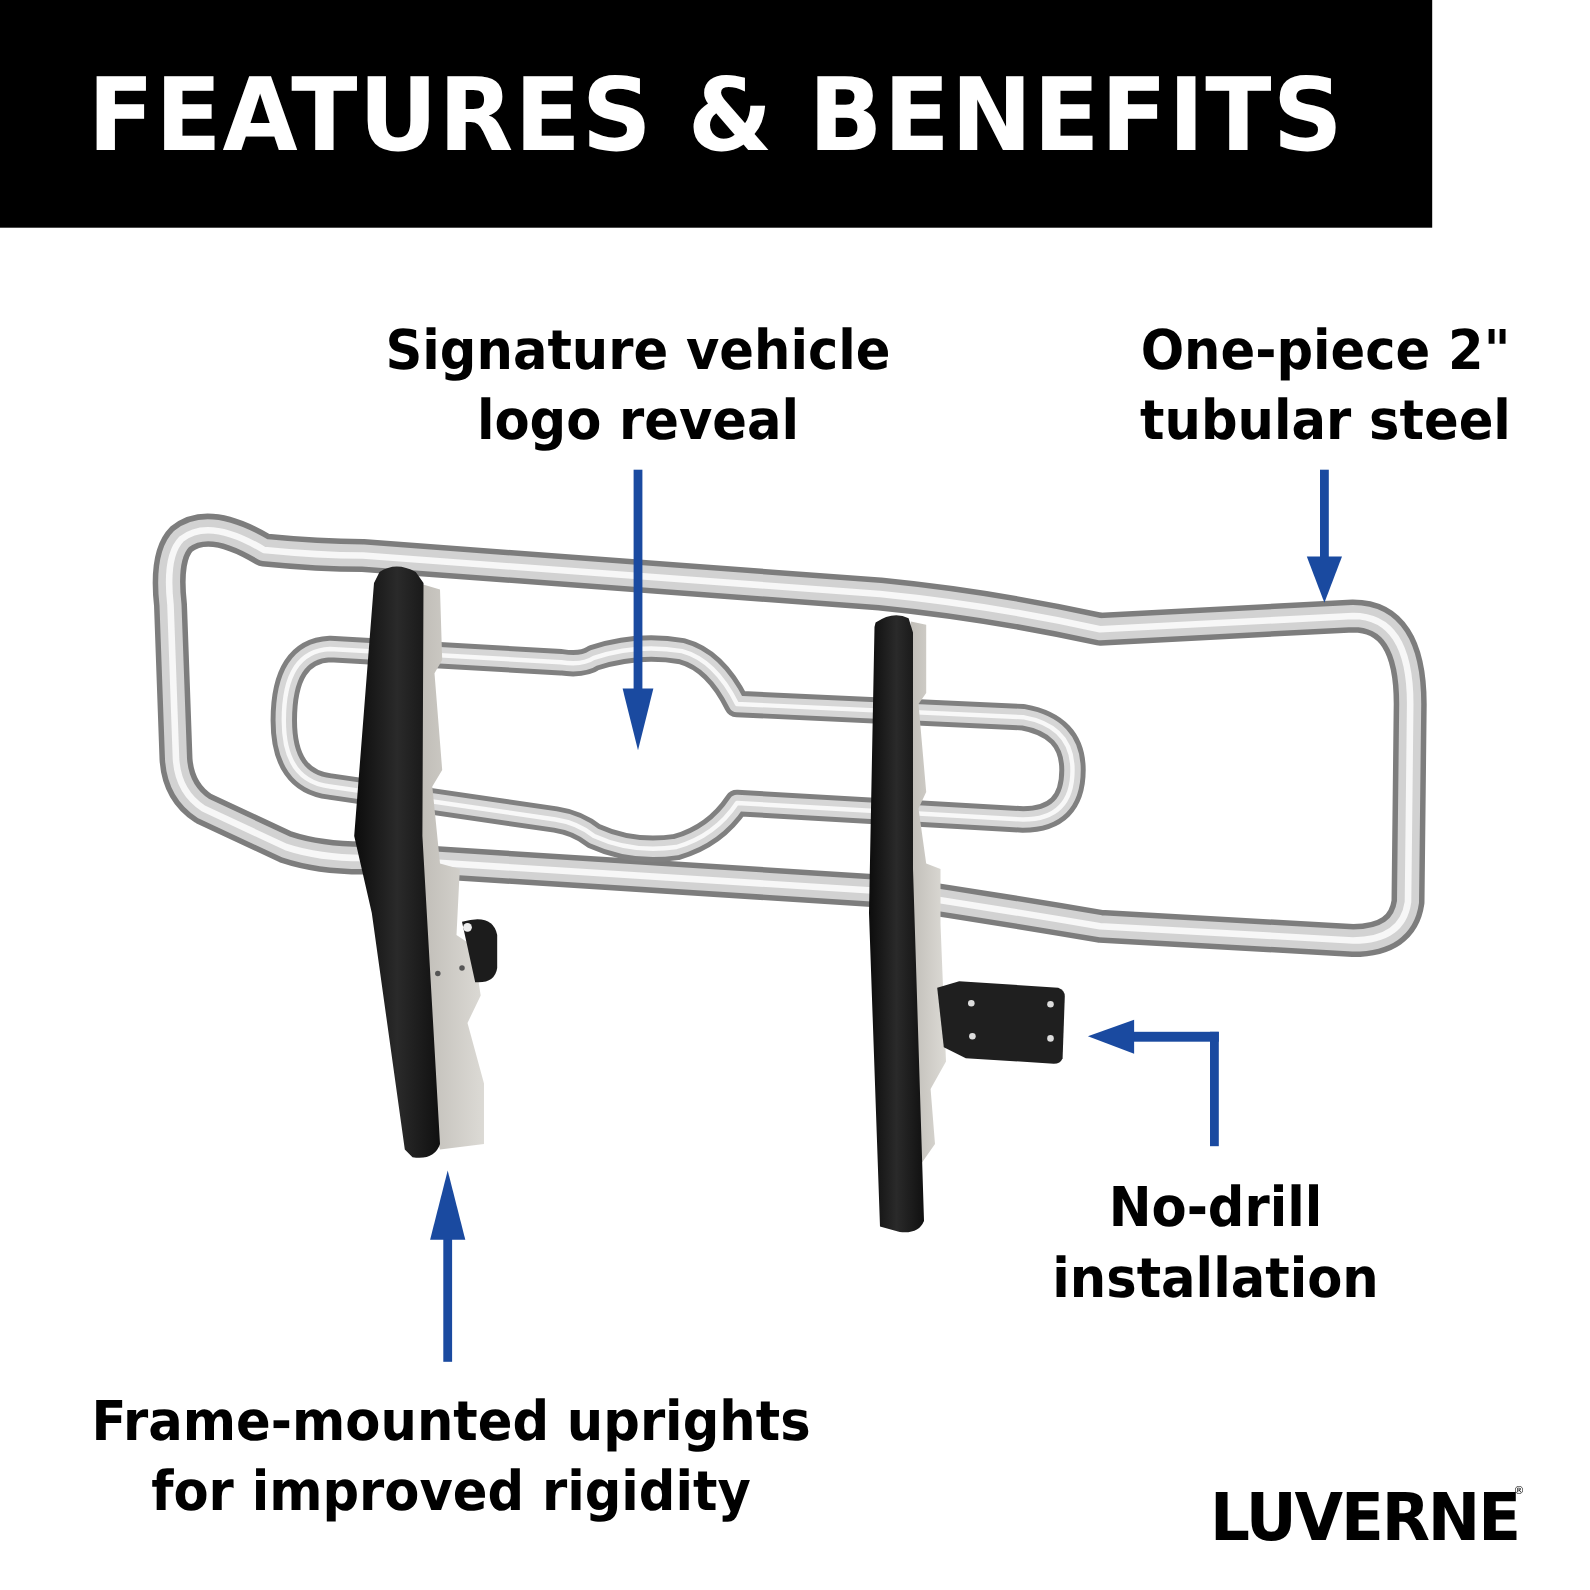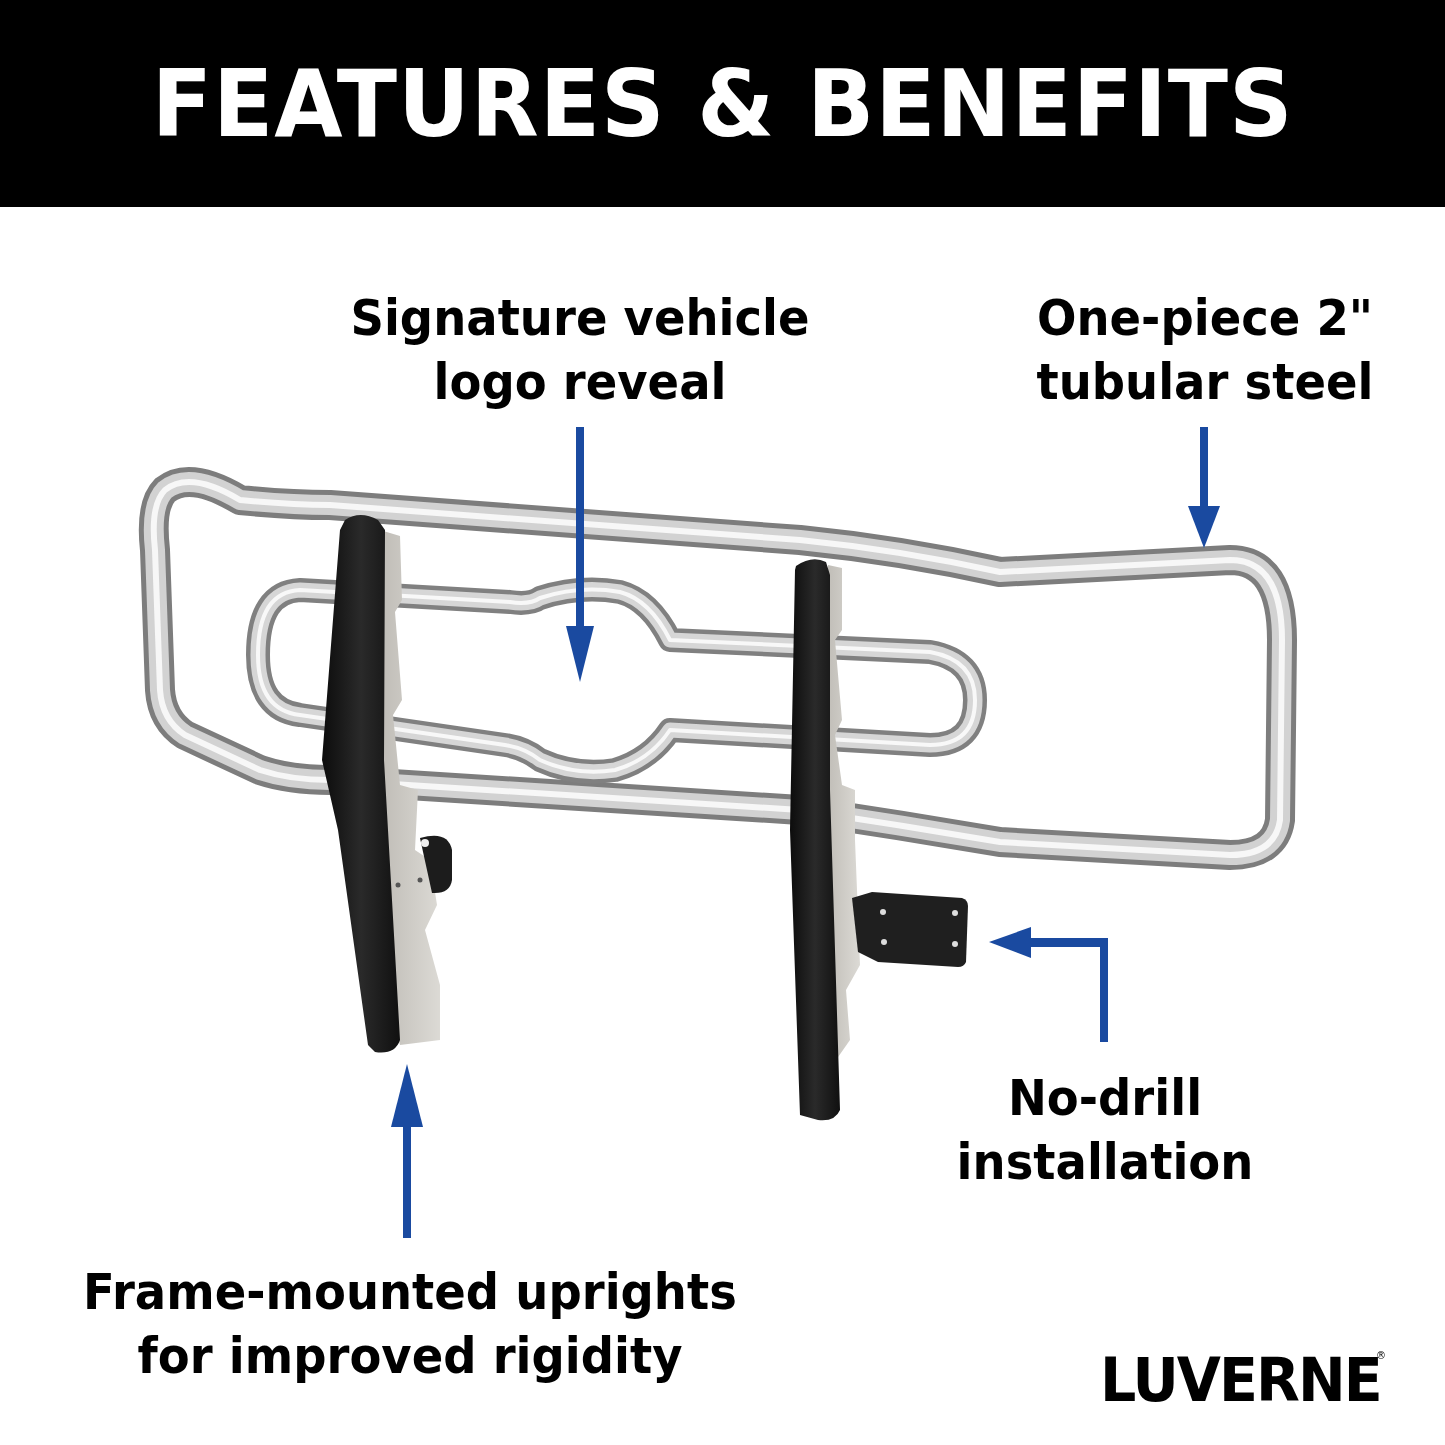--- a/index.html
+++ b/index.html
@@ -1,17 +1,17 @@
 <!DOCTYPE html>
 <html><head>
   <meta charset="utf-8">
   <style>
     html, body { margin: 0; padding: 0; }
     body { width: 1445px; height: 1445px; background: #ffffff; position: relative; overflow: hidden; font-family: "DejaVu Sans", sans-serif; }
-    .header { position: absolute; left: 0; top: 0; width: 1445px; height: 207px; background: #000000; display: flex; align-items: center; justify-content: center; text-decoration: underline; }
+    .header { position: absolute; left: 0; top: 0; width: 1302px; height: 207px; background: #000000; display: flex; align-items: center; justify-content: center; text-decoration: underline; }
     .header-title { color: #ffffff; font-family: "DejaVu Sans", sans-serif; font-weight: bold; font-size: 92px; letter-spacing: 1px; transform: scaleX(0.96); white-space: nowrap; line-height: 1; margin-top: 2px; }
     .callout { position: absolute; color: #000; font-family: "DejaVu Sans", sans-serif; font-weight: bold; font-size: 50px; line-height: 64px; text-align: center; white-space: nowrap; transform-origin: center top; }
     .callout span { display: block; }
     #c-logo { left: 330px; top: 286px; width: 500px; transform: scaleX(0.93); }
     #c-steel { left: 1010px; top: 286px; width: 390px; transform: scaleX(0.93); }
     #c-nodrill { left: 930px; top: 1066px; width: 350px; transform: scaleX(0.93); }
     #c-frame { left: 40px; top: 1260px; width: 740px; transform: scaleX(0.93); }
     .brand { position: absolute; left: 1100px; top: 1350px; width: 290px; height: 60px; text-decoration: underline; }
     .brand-text { font-family: "DejaVu Sans", sans-serif; font-weight: bold; font-size: 60px; line-height: 60px; color: #000; letter-spacing: -2px; transform: scaleX(0.95) scaleY(1.0); transform-origin: left top; display: inline-block; }
     .brand-reg { position: absolute; left: 276px; top: 0px; font-size: 10px; font-family: "DejaVu Sans", sans-serif; color: #000; }

